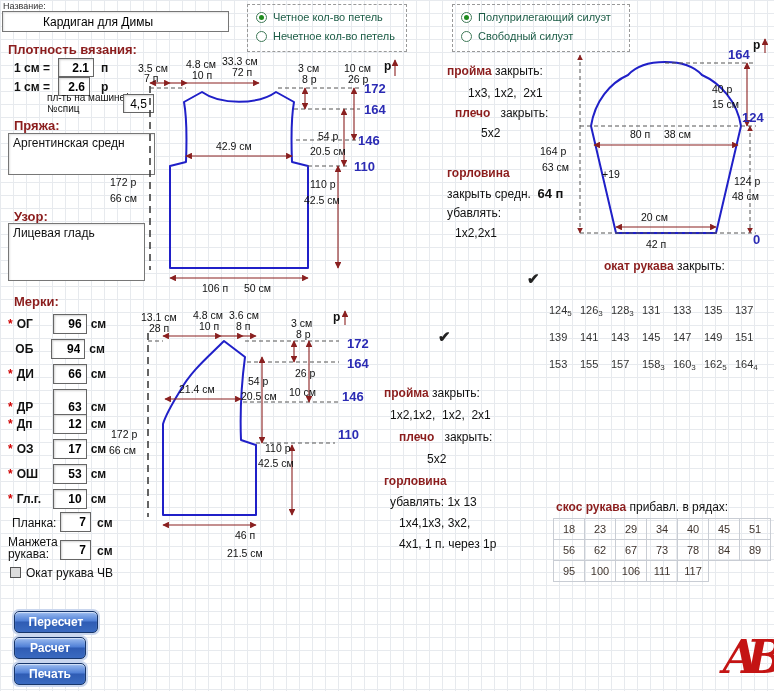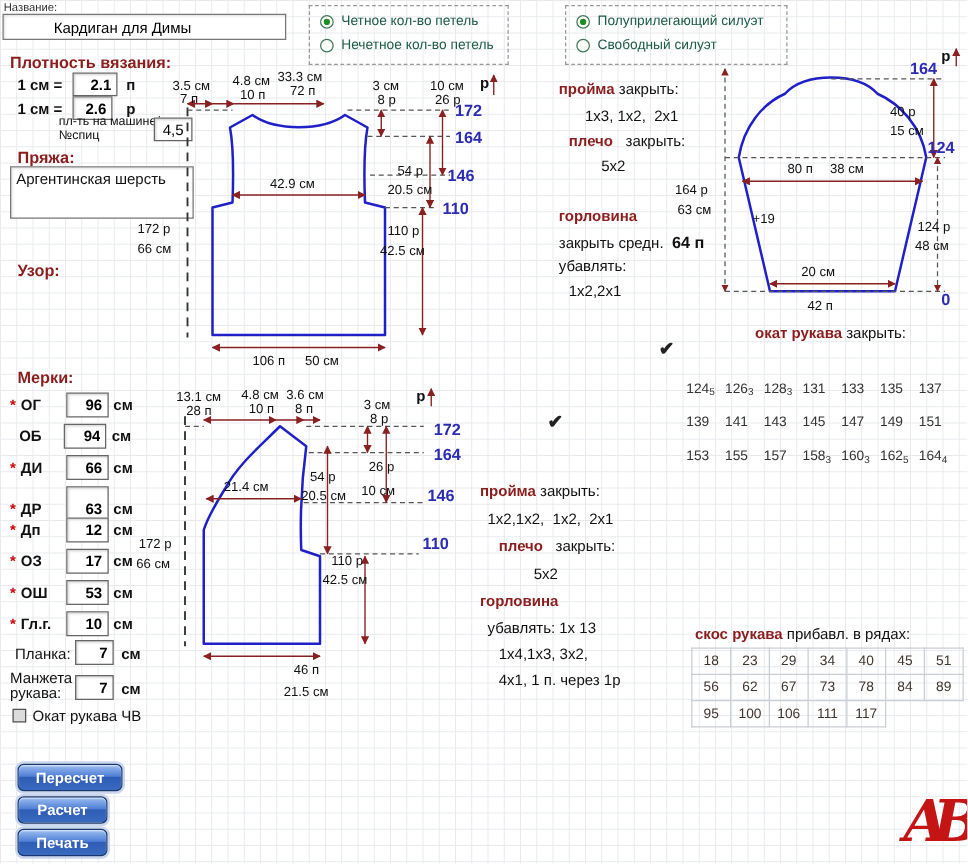--- a/index.html
+++ b/index.html
@@ -86,23 +86,24 @@
   <input class="abs tin" style="left: 58px; top: 58px; width: 36px; height: 19px;" value="2.1">
   <span class="abs lbl" style="left:101px;top:61px">п</span>
   <span class="abs lbl" style="left:14px;top:80px">1 см =</span>
   <input class="abs tin" style="left: 58px; top: 77px; width: 32px; height: 19px;" value="2.6">
   <span class="abs lbl" style="left:101px;top:80px">р</span>
   <div class="abs mach" style="left:8px;top:92px">пл-ть на машине/</div>
   <div class="abs mach" style="left:8px;top:103px">№спиц</div>
   <input class="abs tin c" style="left: 123px; top: 94px; width: 31px; height: 19px; font-weight: normal;" value="4,5">
 
   <div class="abs h" style="left:14px;top:118px">Пряжа:</div>
-  <div class="abs box" style="left:8px;top:133px;width:147px;height:42px">Аргентинская шерсть</div>
+  <div class="abs box" style="left:8px;top:133px;width:147px;height:42px">Аргентинская средн</div>
 
   <div class="abs h" style="left:14px;top:209px">Узор:</div>
+  <div class="abs box" style="left:8px;top:223px;width:137px;height:58px">Лицевая гладь</div>
 
   <div class="abs h" style="left:14px;top:294px">Мерки:</div>
 
   <div class="abs mrow" style="left:8px;top:314px">
     <span class="star">*</span>
     <span class="mlbl">ОГ</span>
     <input class="tin" style="width: 34px; height: 20px;" value="96">
     <span class="lbl">см</span>
   </div>
   <div class="abs mrow" style="left:8px;top:339px">

